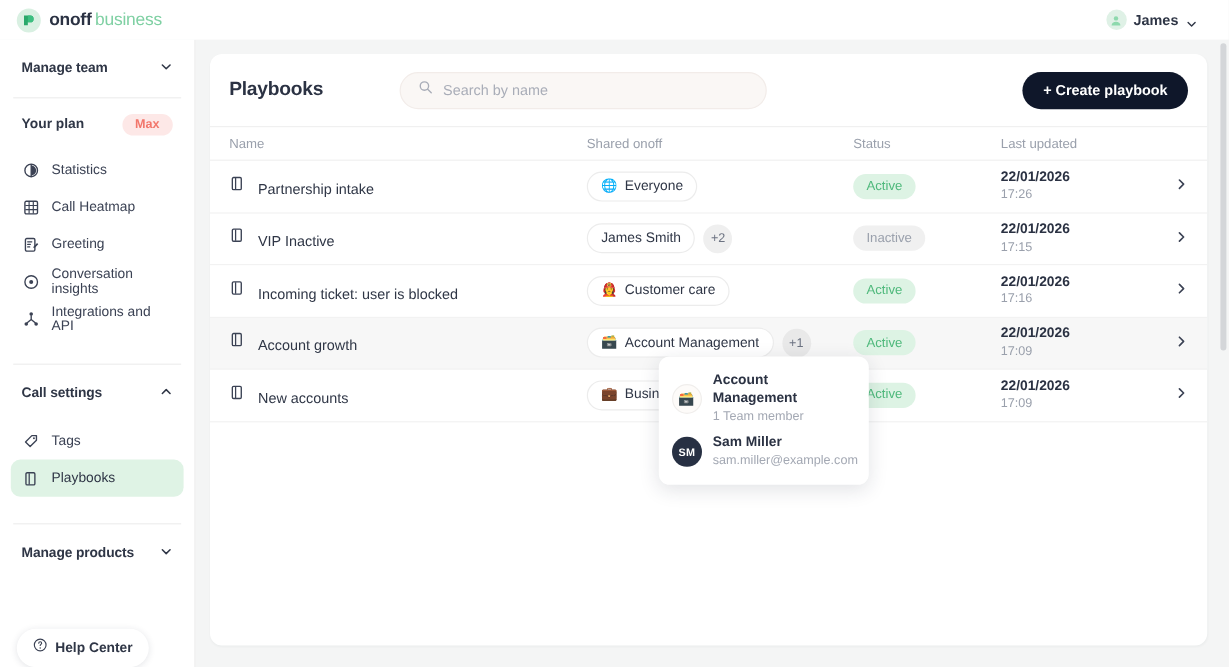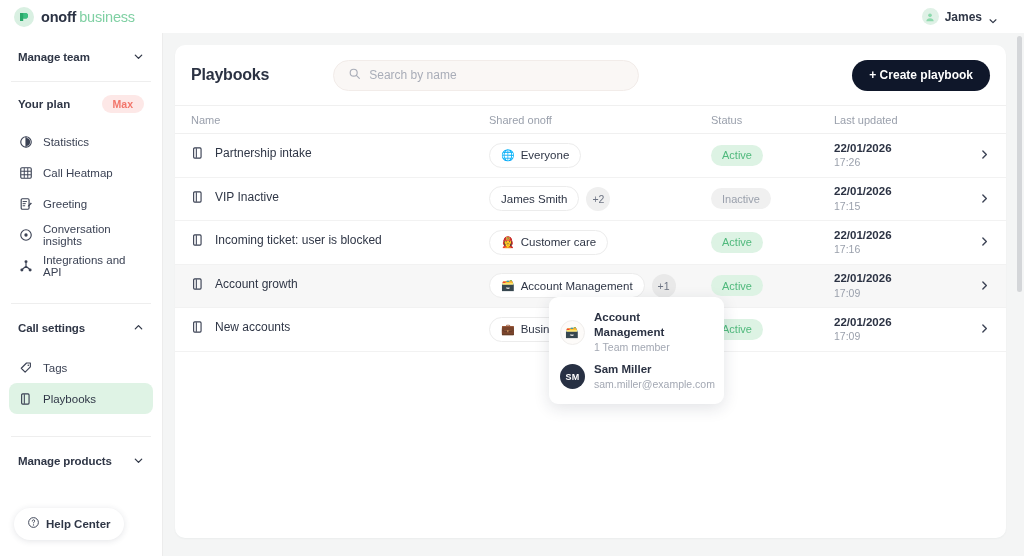--- a/index.html
+++ b/index.html
@@ -63,21 +63,21 @@
   .nav-item {
     display: flex; align-items: center; gap: 10px;
     height: 31px; padding: 0 9px; border-radius: 8px; cursor: pointer;
     margin-bottom: 0px;
   }
   .nav-item .lbl { font-size: 11.5px; color: #3b4254; }
   .nav-item.active { background: #dff3e5; }
   .nav-item.active .lbl { color: #2f3646; }
   .nav-icon { width: 15px; height: 15px; flex: 0 0 15px; display:flex; align-items:center; justify-content:center;}
   .helpbtn {
-    position: absolute; left: 14px; bottom: 16px;
+    position: absolute; left: 14px; bottom: 0;
     display: flex; align-items: center; gap: 6px;
     background: #ffffff; border-radius: 18px;
     padding: 7px 13px;
     box-shadow: 0 1px 6px rgba(40,50,70,0.13);
     cursor: pointer;
   }
   .helpbtn .lbl { font-size: 11.5px; color: #2f3646; font-weight: 600; }
 
   
   .main {
@@ -141,21 +141,21 @@
 
   .row {
     display: flex; align-items: center;
     height: 43.5px;
     border-bottom: 1px solid #f2f2f2;
     padding: 0 16px;
     cursor: pointer;
     position: relative;
   }
   .row.hovered { background: #f7f7f7; }
-  .row-name { display: flex; align-items: flex-start; gap: 10px; }
+  .row-name { display: flex; align-items: flex-end; gap: 10px; }
   .row-name .nm { font-size: 12px; color: #2f3646; }
   .pill {
     display: inline-flex; align-items: center; gap: 6px;
     border: 1px solid #ececec; border-radius: 14px;
     height: 25px; padding: 0 11px;
     font-size: 11.5px; color: #2f3646;
     background: #fff;
     white-space: nowrap;
   }
   .pill .emo { font-size: 11px; line-height: 1; }

